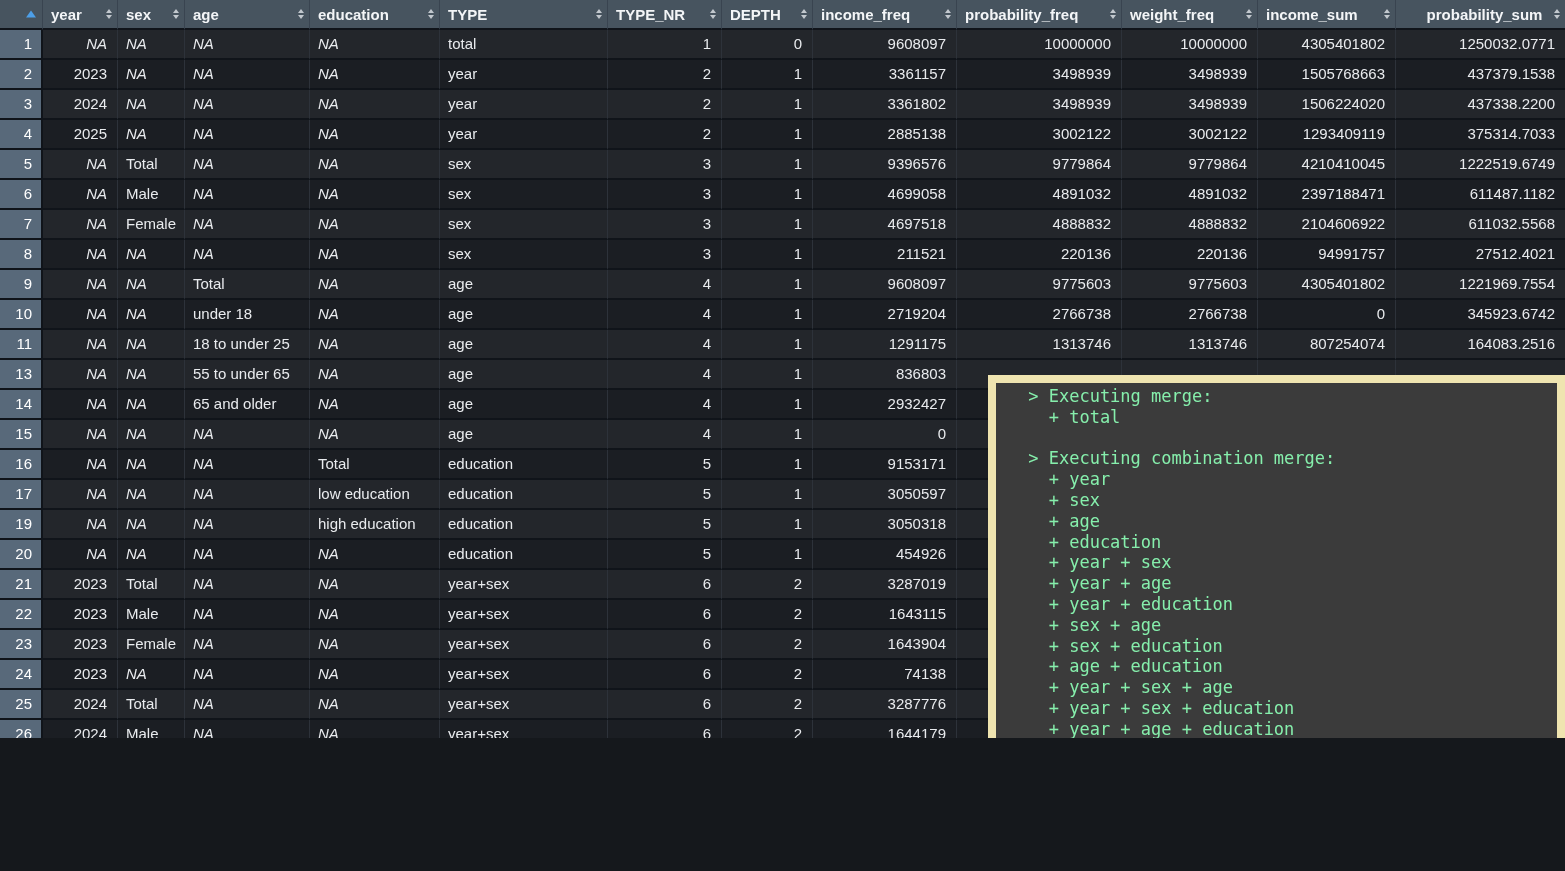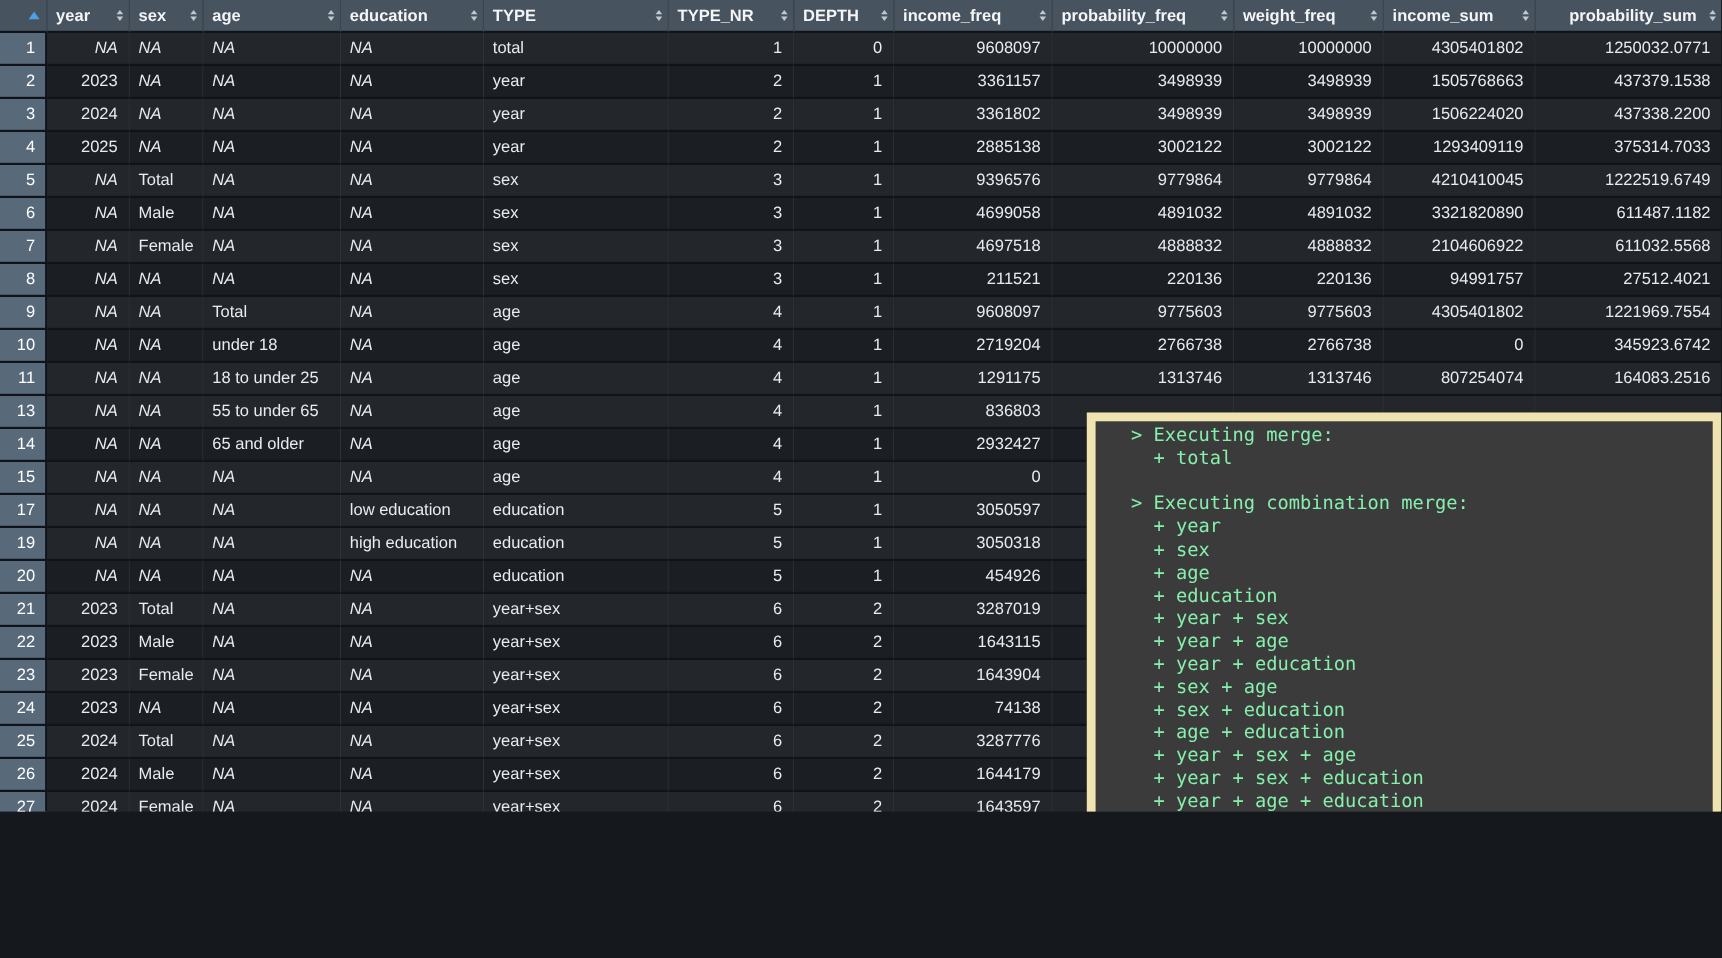--- a/index.html
+++ b/index.html
@@ -198,21 +198,21 @@
           <td class="cell a-right w0 na">NA</td>
           <td class="cell a-left w1">Male</td>
           <td class="cell a-left w2 na">NA</td>
           <td class="cell a-left w3 na">NA</td>
           <td class="cell a-left w4">sex</td>
           <td class="cell a-right w5">3</td>
           <td class="cell a-right w6">1</td>
           <td class="cell a-right w7">4699058</td>
           <td class="cell a-right w8">4891032</td>
           <td class="cell a-right w9">4891032</td>
-          <td class="cell a-right w10">3321820890</td>
+          <td class="cell a-right w10">2397188471</td>
           <td class="cell a-right w11">611487.1182</td>
         </tr>
         <tr class="odd">
           <td class="rownum">7</td>
           <td class="cell a-right w0 na">NA</td>
           <td class="cell a-left w1">Female</td>
           <td class="cell a-left w2 na">NA</td>
           <td class="cell a-left w3 na">NA</td>
           <td class="cell a-left w4">sex</td>
           <td class="cell a-right w5">3</td>
@@ -316,20 +316,35 @@
         <tr class="odd">
           <td class="rownum">15</td>
           <td class="cell a-right w0 na">NA</td>
           <td class="cell a-left w1 na">NA</td>
           <td class="cell a-left w2 na">NA</td>
           <td class="cell a-left w3 na">NA</td>
           <td class="cell a-left w4">age</td>
           <td class="cell a-right w5">4</td>
           <td class="cell a-right w6">1</td>
           <td class="cell a-right w7">0</td>
+          <td class="cell a-right w8"></td>
+          <td class="cell a-right w9"></td>
+          <td class="cell a-right w10"></td>
+          <td class="cell a-right w11"></td>
+        </tr>
+        <tr class="even">
+          <td class="rownum">16</td>
+          <td class="cell a-right w0 na">NA</td>
+          <td class="cell a-left w1 na">NA</td>
+          <td class="cell a-left w2 na">NA</td>
+          <td class="cell a-left w3">Total</td>
+          <td class="cell a-left w4">education</td>
+          <td class="cell a-right w5">5</td>
+          <td class="cell a-right w6">1</td>
+          <td class="cell a-right w7">9153171</td>
           <td class="cell a-right w8"></td>
           <td class="cell a-right w9"></td>
           <td class="cell a-right w10"></td>
           <td class="cell a-right w11"></td>
         </tr>
         <tr class="odd">
           <td class="rownum">17</td>
           <td class="cell a-right w0 na">NA</td>
           <td class="cell a-left w1 na">NA</td>
           <td class="cell a-left w2 na">NA</td>

